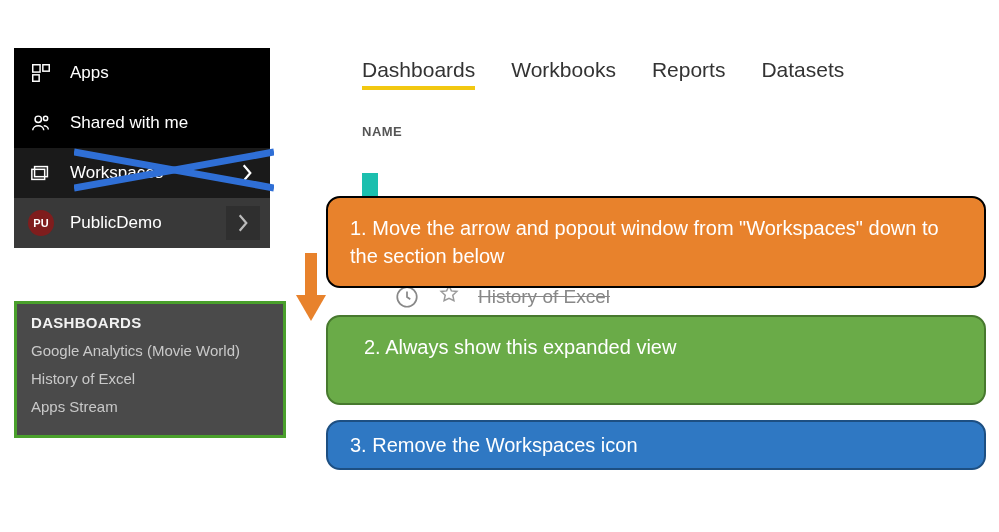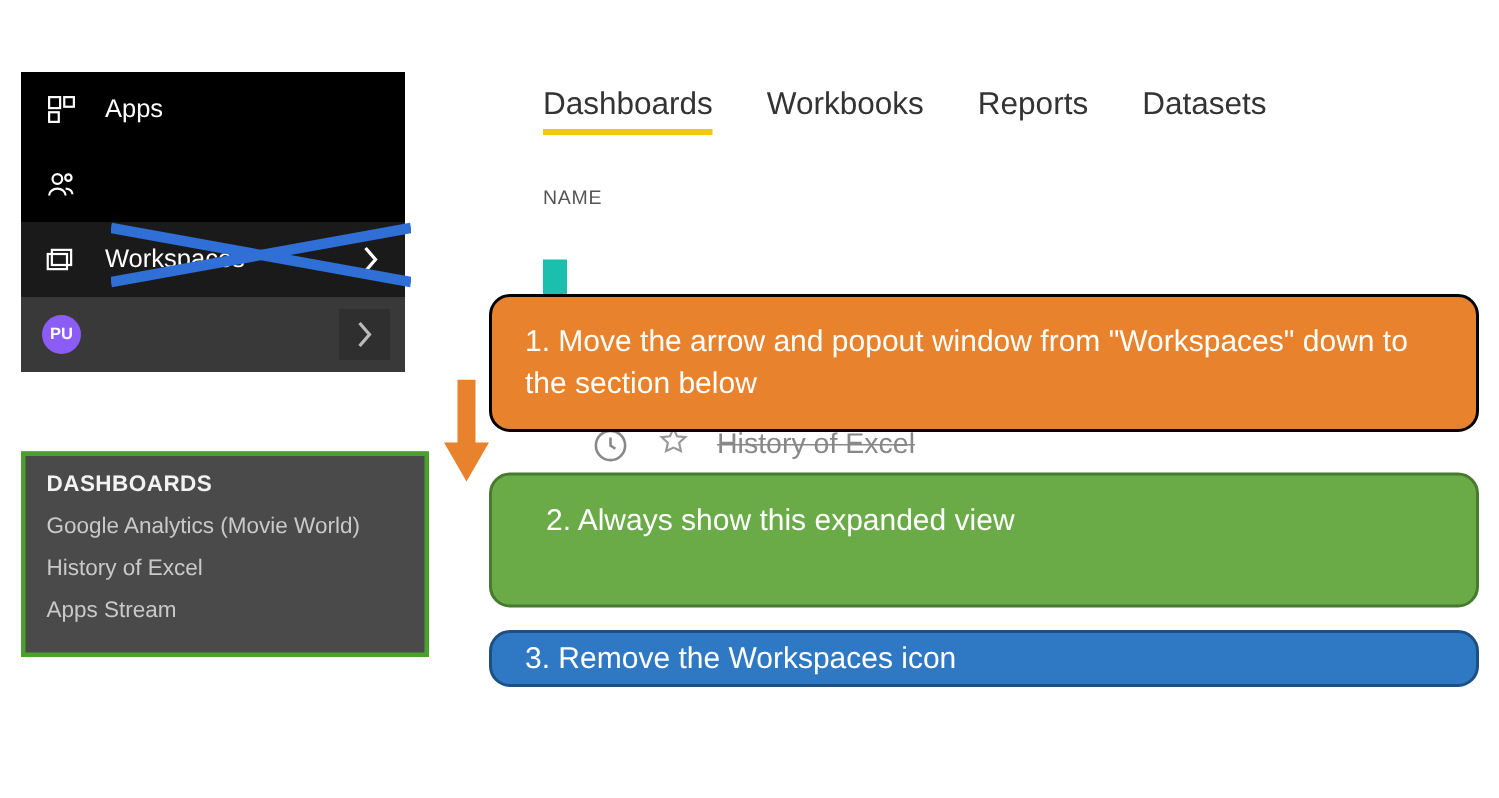--- a/index.html
+++ b/index.html
@@ -6,38 +6,38 @@
     body { background:#fff; width:999px; height:532px; position:relative; overflow:hidden; }
     .stage { position:absolute; left:14px; top:48px; width:972px; }
     .sidebar { position:absolute; left:0; top:0; width:256px; }
     .nav-row { display:flex; align-items:center; height:50px; background:#000; color:#fff; padding:0 14px; font-size:17px; position:relative; }
     .nav-row.mid { background:#1a1a1a; }
     .nav-row.gray { background:#393939; }
     .nav-icon { width:26px; height:26px; margin-right:16px; display:flex; align-items:center; justify-content:center; }
     .nav-label { flex:1; }
     .chev { position:absolute; right:16px; top:14px; }
     .chev-box { position:absolute; right:10px; top:8px; width:34px; height:34px; background:#2f2f2f; display:flex; align-items:center; justify-content:center; }
-    .avatar { width:26px; height:26px; border-radius:50%; background:#8b5cf6; color:#fff; font-size:11px; font-weight:600; display:flex; align-items:center; justify-content:center; margin-right:16px; }
+    .avatar { width:26px; height:26px; border-radius:50%; background:#7f1d1d; color:#fff; font-size:11px; font-weight:600; display:flex; align-items:center; justify-content:center; margin-right:16px; }
     .x-over { position:absolute; top:100px; left:60px; width:200px; height:44px; pointer-events:none; }
     .dash-pop { position:absolute; left:0; top:253px; width:272px; background:#4a4a4a; border:3px solid #4aa02c; padding:10px 14px 14px; }
     .dash-pop h4 { color:#f2f2f2; font-size:15px; font-weight:700; letter-spacing:.3px; margin-bottom:6px; }
     .dash-pop ul { list-style:none; }
     .dash-pop li { color:#c9c9c9; font-size:15px; line-height:28px; cursor:pointer; }
     .content { position:absolute; left:280px; top:10px; right:0; width:692px; }
     .tabs { display:flex; gap:36px; padding-left:68px; }
     .tab { font-size:21px; color:#333; padding-bottom:6px; cursor:pointer; }
     .tab.active { border-bottom:4px solid #f2c811; padding-bottom:4px; }
-    .name-row { margin-top:34px; padding-left:68px; font-size:13px; color:#555; letter-spacing:.5px; font-weight:400; }
+    .name-row { margin-top:34px; padding-left:68px; font-size:13px; color:#555; letter-spacing:.5px; font-weight:700; }
     .teal-bar { position:absolute; left:68px; top:115px; width:16px; height:38px; background:#1bbfae; }
     .history-row { position:absolute; left:100px; top:225px; display:flex; align-items:center; gap:18px; color:#777; font-size:19px; }
     .star { color:#aaa; }
     .callout { position:absolute; left:326px; border-radius:14px; color:#fff; font-size:20px; padding:16px 22px; width:660px; line-height:1.4; }
     .callout.orange { top:196px; background:#e8822c; border:2px solid #000000; }
     .callout.green  { top:315px; background:#6aab48; border:2px solid #47792e; height:90px;padding-left:36px; }
-    .callout.blue   { top:420px; background:#2f78c3; border:2px solid #1d4f82; height:38px; display:flex; align-items:center; }
+    .callout.blue   { top:420px; background:#2f78c3; border:2px solid #1d4f82; height:50px; display:flex; align-items:center; }
     .arrow-down { position:absolute; left:280px; top:205px; }
   </style>
 </head>
 <body>
 
 <div class="stage">
 
   <div class="sidebar">
 
     <div class="nav-row">
@@ -53,39 +53,41 @@
 
     <div class="nav-row">
       <span class="nav-icon">
         <svg width="22" height="22" viewBox="0 0 24 24" fill="none" stroke="#fff" stroke-width="1.6">
           <circle cx="9" cy="8" r="3.5"></circle>
             <path d="M3 20c0-3 2.8-5 6-5s6 2 6 5"></path>
           <circle cx="17" cy="7" r="2.3"></circle>
             <path d="M15 15c2.5 0 5 1.5 5 4"></path>
         </svg>
       </span>
+      <span class="nav-label">Shared with me</span>
     </div>
 
     <div class="nav-row mid">
       <span class="nav-icon">
         <svg width="22" height="22" viewBox="0 0 24 24" fill="none" stroke="#fff" stroke-width="1.6">
           <rect x="5" y="5" width="14" height="11"></rect>
             <rect x="2" y="8" width="14" height="11"></rect>
         </svg>
       </span>
       <span class="nav-label">Workspaces</span>
       <span class="chev">
         <svg width="14" height="22" viewBox="0 0 12 20" fill="none" stroke="#fff" stroke-width="2">
             <path d="M3 3l6 7-6 7"></path>
           </svg>
       </span>
     </div>
 
     <div class="nav-row gray">
       <span class="avatar">PU</span>
+      <span class="nav-label">PublicDemo</span>
       <span class="chev-box">
         <svg width="14" height="22" viewBox="0 0 12 20" fill="none" stroke="#bbb" stroke-width="2">
             <path d="M3 3l6 7-6 7"></path>
           </svg>
       </span>
     </div>
 
     <svg class="x-over" viewBox="0 0 200 44">
       <line x1="0" y1="4" x2="200" y2="40" stroke="#2f6fd6" stroke-width="7"></line>
       <line x1="0" y1="40" x2="200" y2="4" stroke="#2f6fd6" stroke-width="7"></line>

